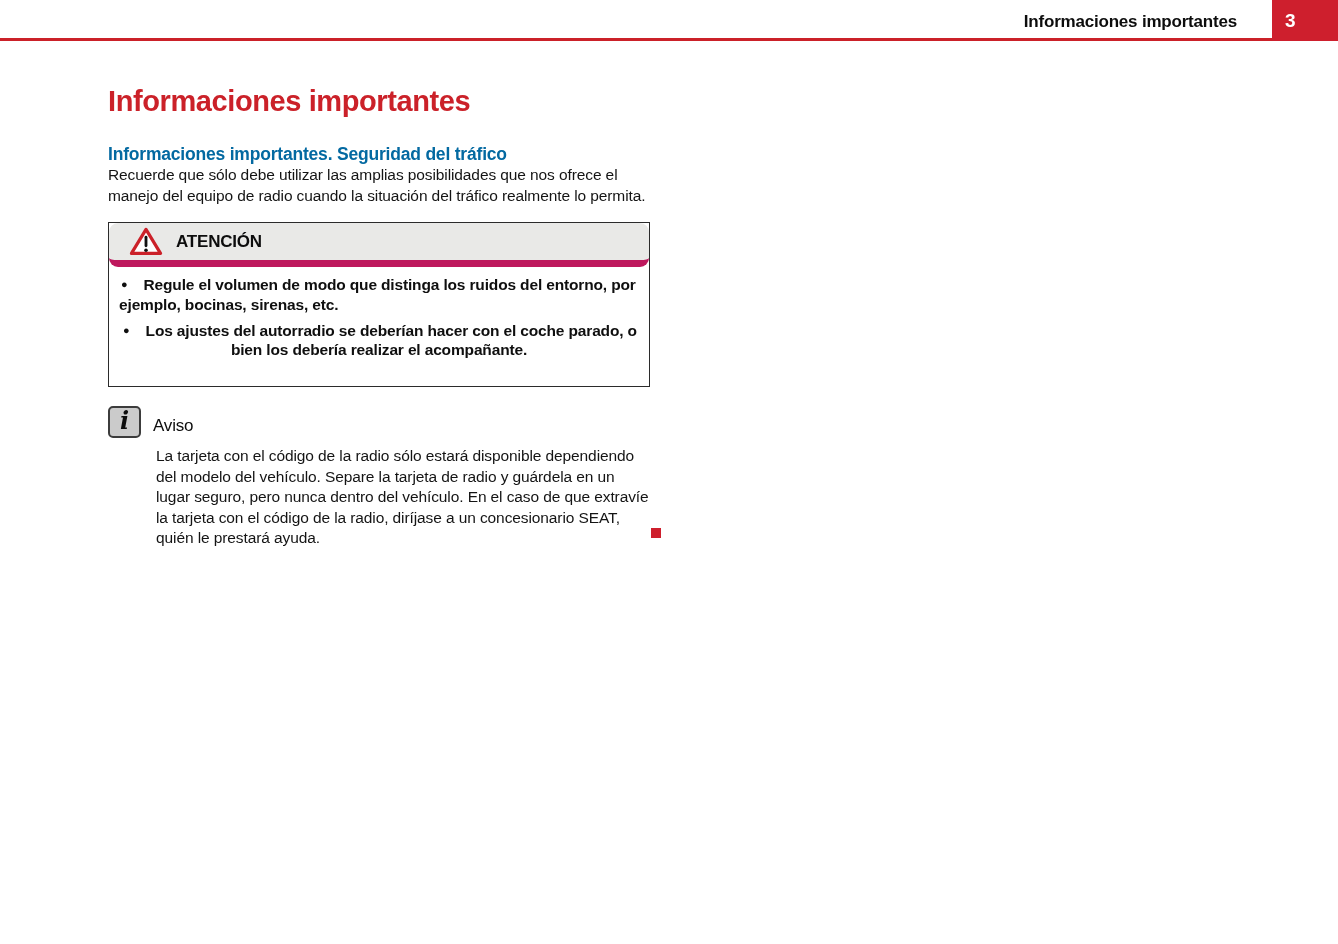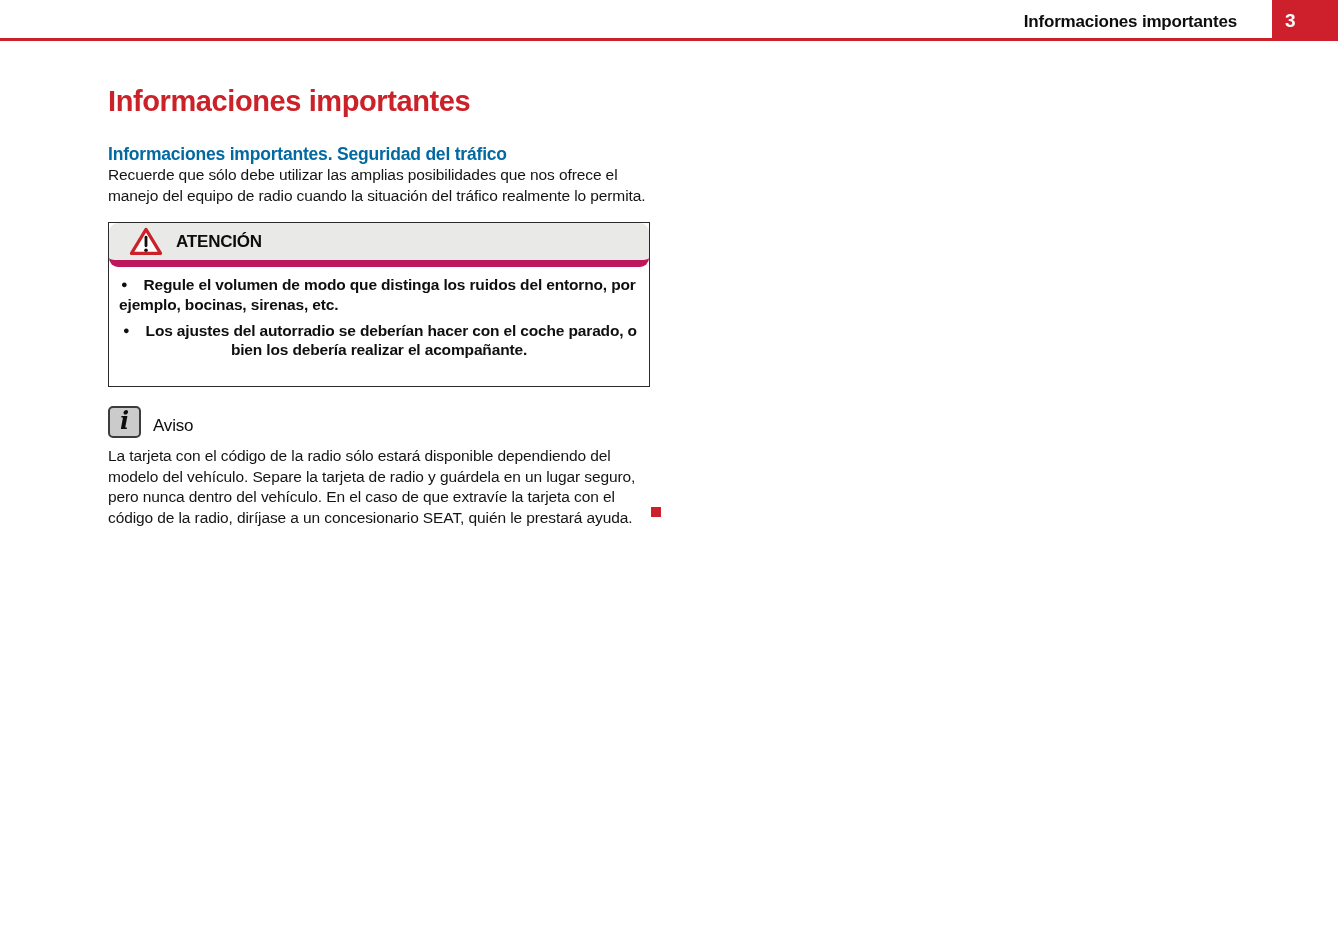--- a/index.html
+++ b/index.html
@@ -93,21 +93,21 @@
     font-family: "DejaVu Serif", serif;
     font-style: italic; font-weight: bold;
     font-size: 24px; color: #0d0d0d;
     line-height: 1;
     padding-bottom: 2px;
   }
   .note-title {
     font-size: 17px; font-weight: normal; color: #0d0d0d;
     padding-bottom: 2px; letter-spacing: -0.2px;
   }
-  .note-body-wrap { position: relative; }
+  .note-body-wrap { position: relative; margin-left: 48px; }
   .end-marker {
     position: absolute; right: -11px; bottom: 11px;
     width: 10px; height: 10px; background: #ce1f2d;
   }
 </style>
 </head>
 <body>
 
 <header class="running-header">
   <span class="rh-title">Informaciones importantes</span>

